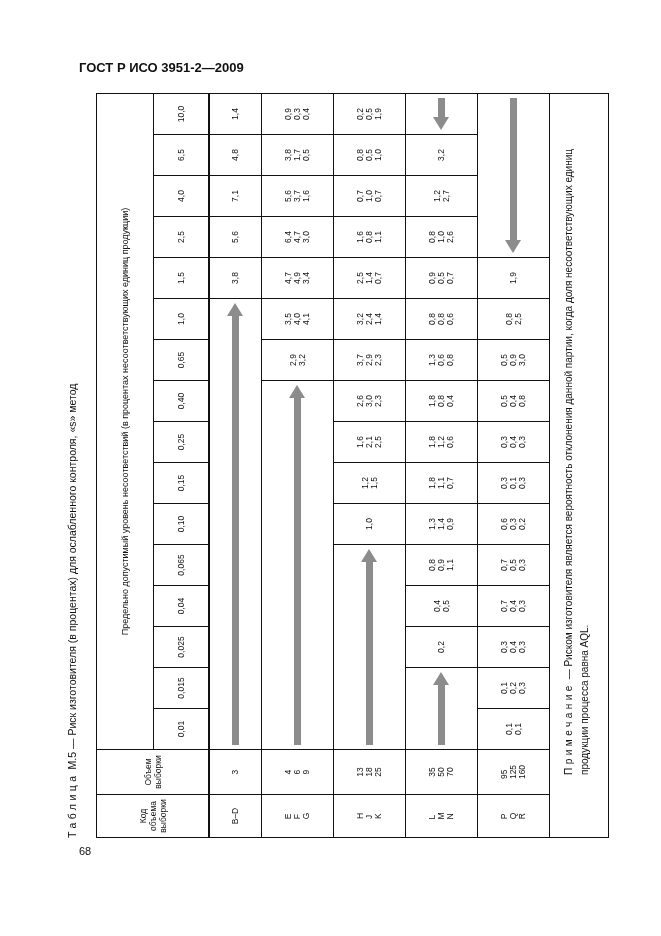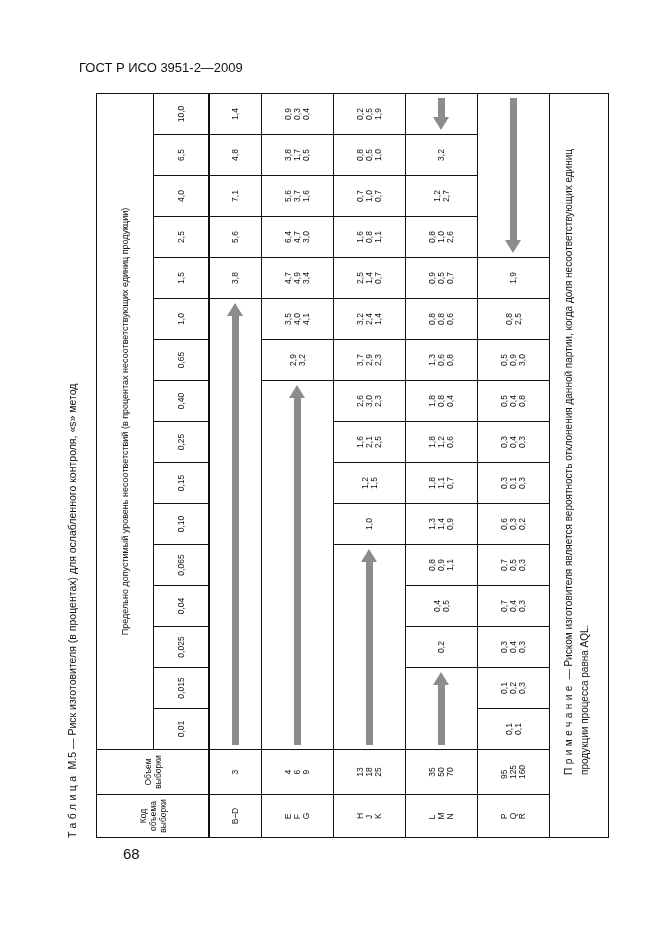--- a/index.html
+++ b/index.html
@@ -1,20 +1,20 @@
 <!DOCTYPE html>
 <html><head>
 <meta charset="utf-8">
 <style>
   html, body { margin: 0; padding: 0; background: #ffffff; }
   body { width: 661px; height: 936px; position: relative; overflow: hidden;
          font-family: "Liberation Sans", sans-serif; color: #111; }
-  .doc-header { position: absolute; left: 79px; top: 60px; font-weight: normal; font-size: 13px;
+  .doc-header { position: absolute; left: 79px; top: 60px; font-weight: bold; font-size: 13px;
                 font-family: "Liberation Sans", sans-serif; }
-  .page-num { position: absolute; left: 79px; top: 845px; font-size: 15px; margin-left: 44px; }
+  .page-num { position: absolute; left: 79px; top: 845px; font-size: 11px; }
   
   .stage { position: absolute; left: 60px; top: 850px; width: 760px; height: 560px;
            transform-origin: 0 0; transform: rotate(-90deg); }
   .caption { position: absolute; left: 12px; top: 6px; font-size: 10.5px; white-space: nowrap; }
   .caption .spaced { letter-spacing: 3.5px; }
   .tbl { position: absolute; left: 12px; top: 36px; border-collapse: collapse; table-layout: fixed; }
   .tbl td { border: 1px solid #111; text-align: center; vertical-align: middle; padding: 0;
             font-size: 8.5px; line-height: 9px; position: relative; }
   .tbl td.thick-b { border-bottom: 2px solid #111; }
   .tbl .hdr-span { font-size: 9px; height: 56px; }

